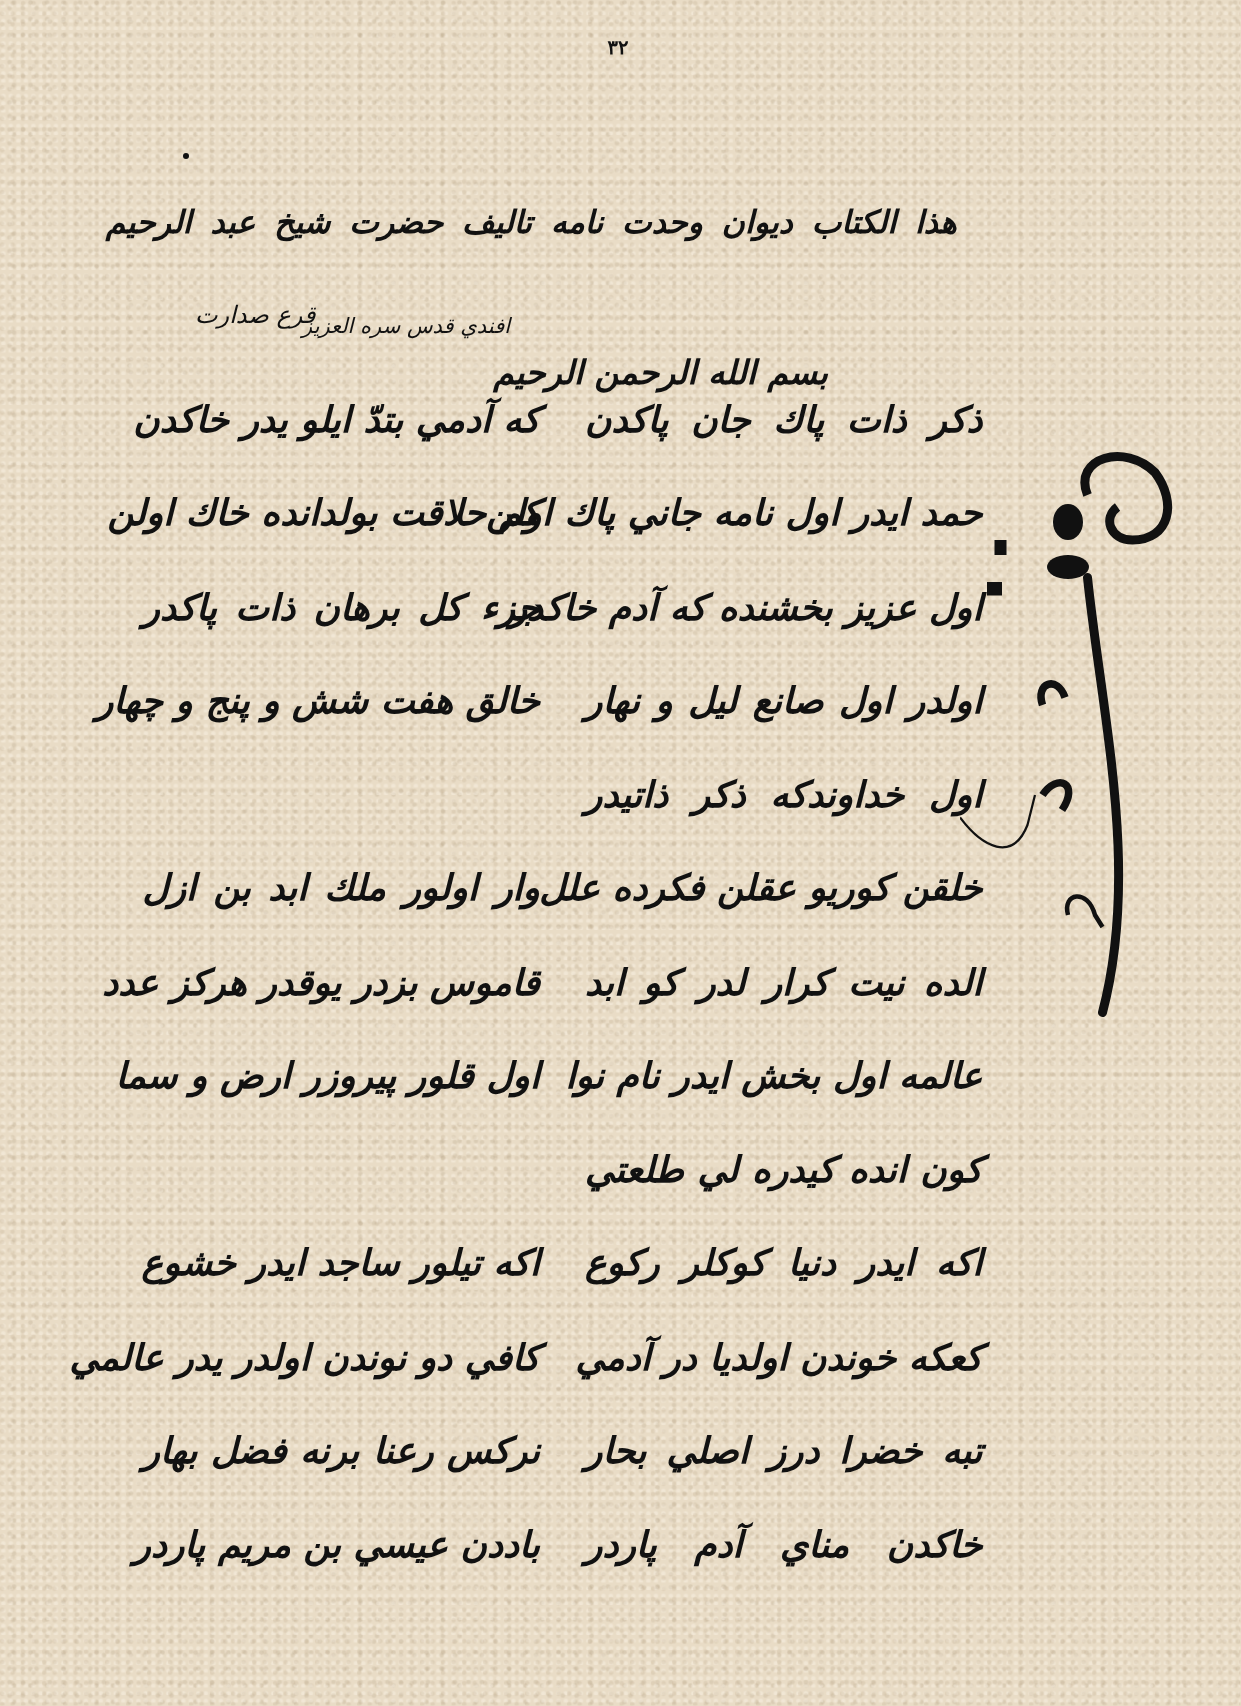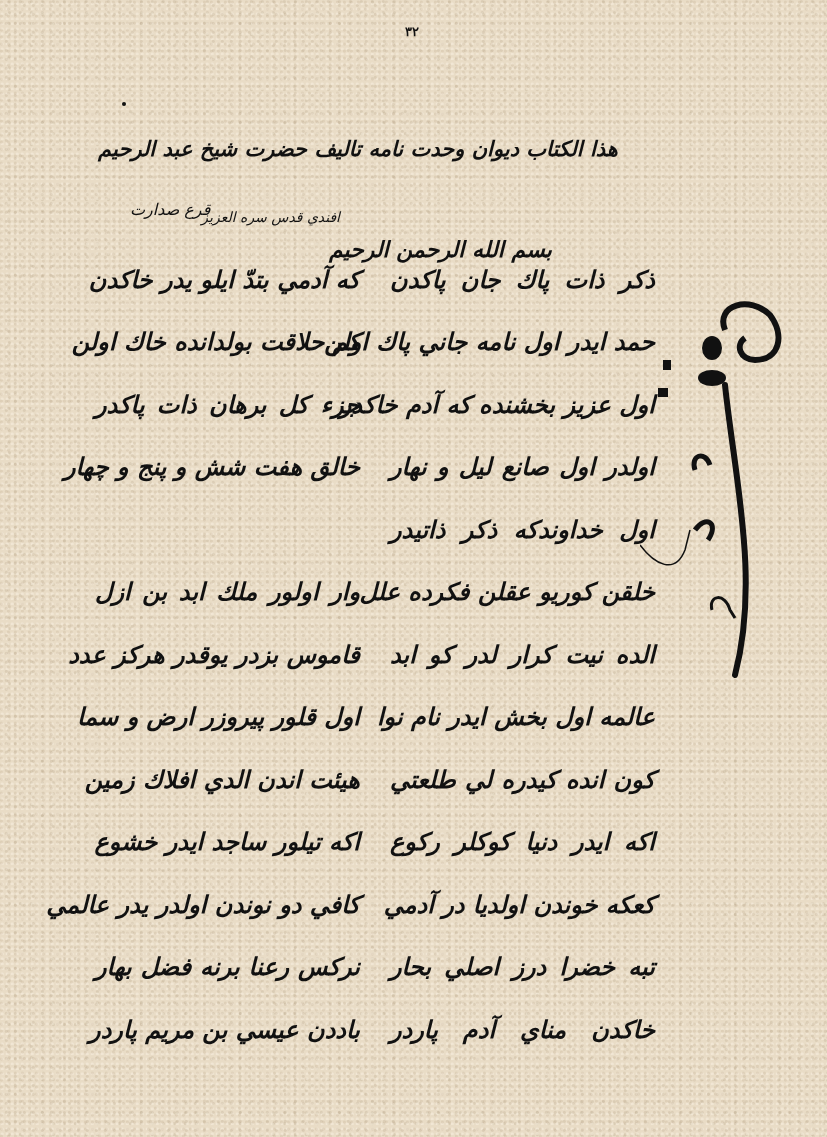--- a/index.html
+++ b/index.html
@@ -18,20 +18,21 @@
     .page-number {
       position: absolute; top: 24px; left: 405px;
       font-size: 13px; font-weight: bold; direction: rtl;
     }
     .stray-mark { position: absolute; top: 102px; left: 122px; width: 4px; height: 4px; background:#111; border-radius:50%; }
     .header {
       position: absolute; top: 136px; left: 78px; width: 560px;
       direction: rtl; text-align: center;
       font-size: 21px; font-style: italic; font-weight: bold; letter-spacing: -0.5px;
       white-space: nowrap;
+      font-family: Liberation Mono, monospace;
     }
     .header-sub {
       position: absolute; top: 172px; left: 140px; width: 200px;
       direction: rtl; text-align: right;
       font-size: 14px; font-style: italic; white-space: nowrap; margin-top: 37px;
     }
     .basmala {
       position: absolute; top: 196px; left: 132px; width: 420px;
       direction: rtl; text-align: right;
       font-size: 22px; font-weight: bold; font-style: italic; white-space: nowrap; margin-top: 40px;
@@ -92,21 +93,20 @@
   <div class="couplet">
     <div class="hemistich">الده نيت كرار لدر كو ابد</div>
     <div class="hemistich">قاموس بزدر يوقدر هركز عدد</div>
   </div>
   <div class="couplet">
     <div class="hemistich">عالمه اول بخش ايدر نام نوا</div>
     <div class="hemistich">اول قلور پيروزر ارض و سما</div>
   </div>
   <div class="couplet">
     <div class="hemistich">كون انده كيدره لي طلعتي</div>
-    <div class="hemistich">هيئت اندن الدي افلاك زمين</div>
   </div>
   <div class="couplet">
     <div class="hemistich">اكه ايدر دنيا كوكلر ركوع</div>
     <div class="hemistich">اكه تيلور ساجد ايدر خشوع</div>
   </div>
   <div class="couplet">
     <div class="hemistich">كعكه خوندن اولديا در آدمي</div>
     <div class="hemistich">كافي دو نوندن اولدر يدر عالمي</div>
   </div>
   <div class="couplet">

